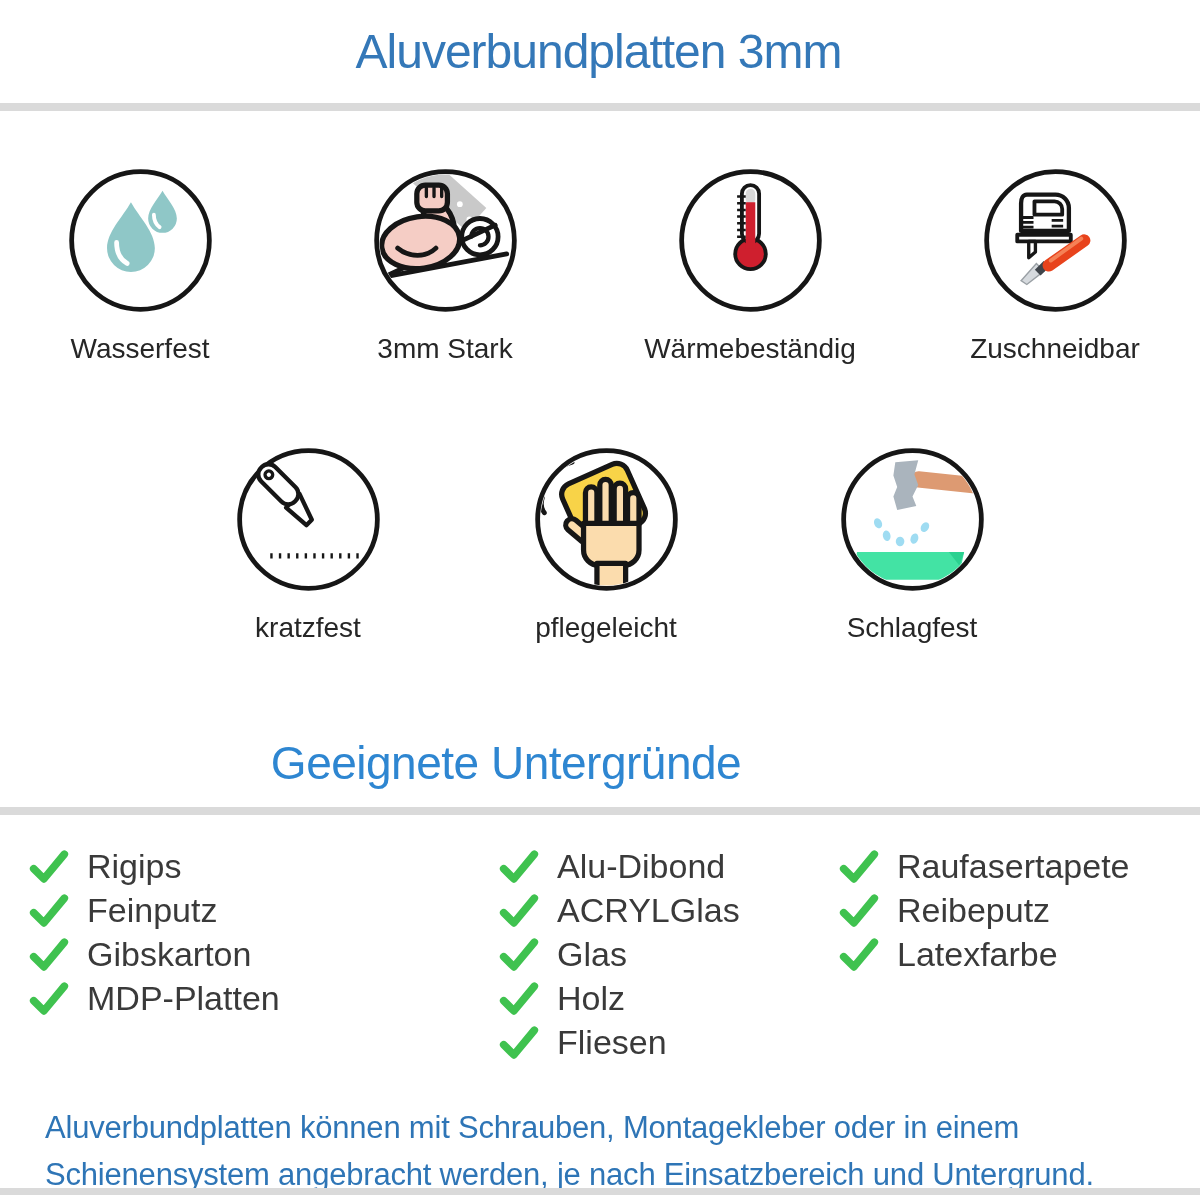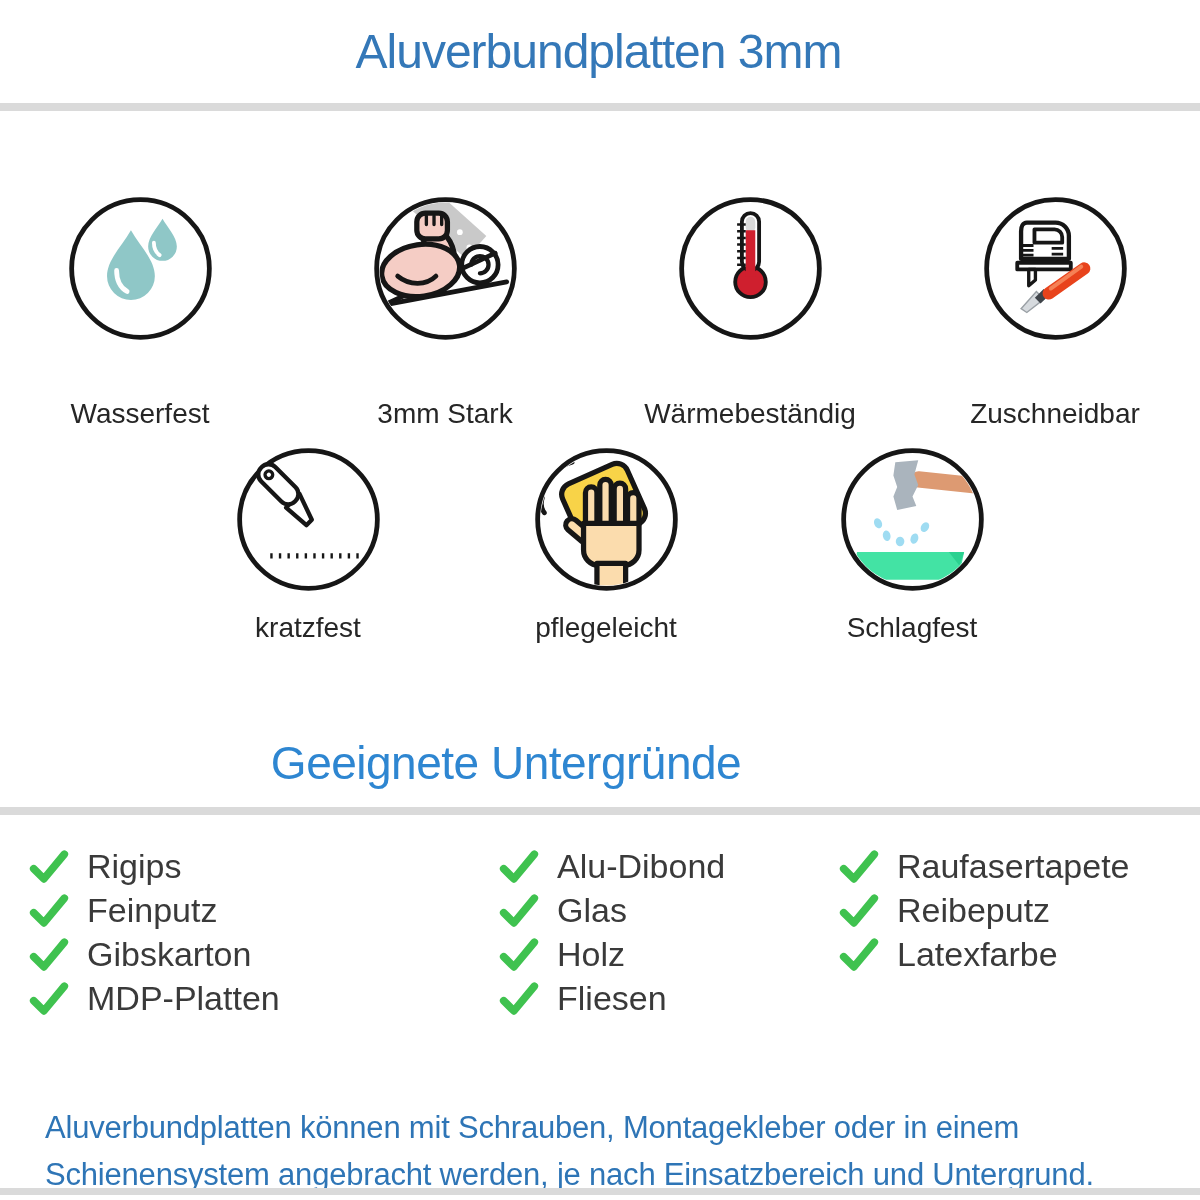--- a/index.html
+++ b/index.html
@@ -10,21 +10,21 @@
   .page-title{
     position:absolute;top:24px;left:0;width:1197px;text-align:center;
     font-size:48px;font-weight:500;color:#3478b8;letter-spacing:-1px;
   }
   .divider{position:absolute;left:0;width:1200px;background:#dadada;}
   .divider.d1{top:103px;height:8px;}
   .divider.d2{top:807px;height:8px;}
   .divider.d3{top:1188px;height:7px;}
   .feature{position:absolute;width:280px;display:flex;flex-direction:column;align-items:center;}
   .feature .flabel{margin-top:16px;font-size:28px;color:#262626;text-align:center;white-space:nowrap;}
-  .row1{top:192px;gap:37px;} .row2{top:443px;}
+  .row1{top:164px;} .row2{top:443px;}
   .f1{left:0px;} .f2{left:305px;} .f3{left:610px;} .f4{left:915px;}
   .f5{left:168px;justify-content:flex-end;} .f6{left:466px;} .f7{left:772px;}
   .icon-svg{display:block;width:153px;height:153px;}
   .section-title{
     position:absolute;top:736px;left:0;width:1012px;text-align:center;
     font-size:46px;font-weight:500;color:#2e86d1;letter-spacing:-0.5px;
   }
   .sub-col{position:absolute;top:849px;display:flex;flex-direction:column;gap:9px;}
   .col1{left:28px;} .col2{left:498px;} .col3{left:838px;}
   .check-row{display:flex;align-items:center;height:35px;}
@@ -215,20 +215,26 @@
     <div class="check-row">
       <svg class="check" viewBox="0 0 48 40">
           <path d="M6,22 L18,34 L42,5" stroke="#3fc24f" stroke-width="9" fill="none" stroke-linecap="round" stroke-linejoin="round"></path>
         </svg>
       <span class="sub-label">Alu-Dibond</span>
     </div>
     <div class="check-row">
       <svg class="check" viewBox="0 0 48 40">
           <path d="M6,22 L18,34 L42,5" stroke="#3fc24f" stroke-width="9" fill="none" stroke-linecap="round" stroke-linejoin="round"></path>
         </svg>
+      <span class="sub-label">ACRYLGlas</span>
+    </div>
+    <div class="check-row">
+      <svg class="check" viewBox="0 0 48 40">
+          <path d="M6,22 L18,34 L42,5" stroke="#3fc24f" stroke-width="9" fill="none" stroke-linecap="round" stroke-linejoin="round"></path>
+        </svg>
       <span class="sub-label">Glas</span>
     </div>
     <div class="check-row">
       <svg class="check" viewBox="0 0 48 40">
           <path d="M6,22 L18,34 L42,5" stroke="#3fc24f" stroke-width="9" fill="none" stroke-linecap="round" stroke-linejoin="round"></path>
         </svg>
       <span class="sub-label">Holz</span>
     </div>
     <div class="check-row">
       <svg class="check" viewBox="0 0 48 40">

